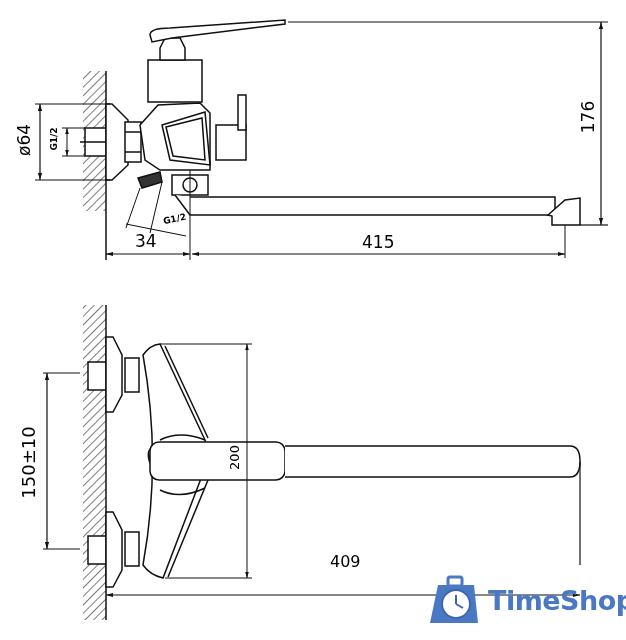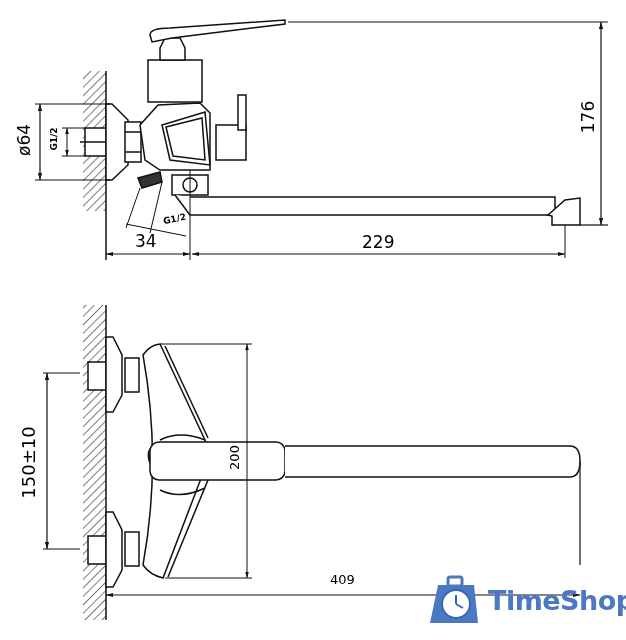--- a/index.html
+++ b/index.html
@@ -110,25 +110,25 @@
     <line x1="47" y1="373" x2="47" y2="549" stroke-width="1.2" marker-start="url(#arr)" marker-end="url(#arr)"></line>
 
     <line x1="106" y1="595" x2="580" y2="595" stroke-width="1.2" marker-start="url(#arr)" marker-end="url(#arr)"></line>
   </g>
 </svg>
 
 <div style="position:absolute;left:8px;top:130px;transform:rotate(-90deg);font-family:'DejaVu Sans',sans-serif;font-size:17px;">ø64</div>
 <div style="position:absolute;left:42px;top:134px;transform:rotate(-90deg);font-family:'DejaVu Sans',sans-serif;font-size:9px;font-weight:bold;">G1/2</div>
 <div style="position:absolute;left:163px;top:214px;transform:rotate(-12deg);font-family:'DejaVu Sans',sans-serif;font-size:9px;font-weight:bold;">G1/2</div>
 <div style="position:absolute;left:135px;top:231px;font-family:'DejaVu Sans',sans-serif;font-size:17px;">34</div>
-<div style="position:absolute;left:362px;top:232px;font-family:'DejaVu Sans',sans-serif;font-size:17px;">229</div>
+<div style="position:absolute;left:362px;top:232px;font-family:'DejaVu Sans',sans-serif;font-size:17px;">415</div>
 <div style="position:absolute;left:572px;top:107px;transform:rotate(-90deg);font-family:'DejaVu Sans',sans-serif;font-size:17px;">176</div>
 <div style="position:absolute;left:-8px;top:452px;transform:rotate(-90deg);font-family:'DejaVu Sans',sans-serif;font-size:18px;">150±10</div>
 <div style="position:absolute;left:222px;top:450px;transform:rotate(-90deg);font-family:'DejaVu Sans',sans-serif;font-size:13px;">200</div>
-<div style="position:absolute;left:330px;top:572px;font-family:'DejaVu Sans',sans-serif;font-size:13px;">409</div>
+<div style="position:absolute;left:330px;top:552px;font-family:'DejaVu Sans',sans-serif;font-size:16px;">409</div>
 
 <div class="logo">
   <svg width="56" height="50" viewBox="0 0 56 50">
     <rect x="20" y="2" width="14" height="9" rx="2" fill="none" stroke="#4a78c2" stroke-width="3"></rect>
     <path d="M10,10 L46,10 L50,48 L2,48 Z" fill="#4a78c2"></path>
     <circle cx="28" cy="29" r="14" fill="#ffffff" stroke="#3a66b0" stroke-width="2"></circle>
     <line x1="28" y1="29" x2="28" y2="20" stroke="#3a66b0" stroke-width="2"></line>
     <line x1="28" y1="29" x2="35" y2="33" stroke="#3a66b0" stroke-width="2"></line>
     <path d="M38,38 L48,34 L44,44 Z" fill="#4a78c2"></path>
   </svg>

